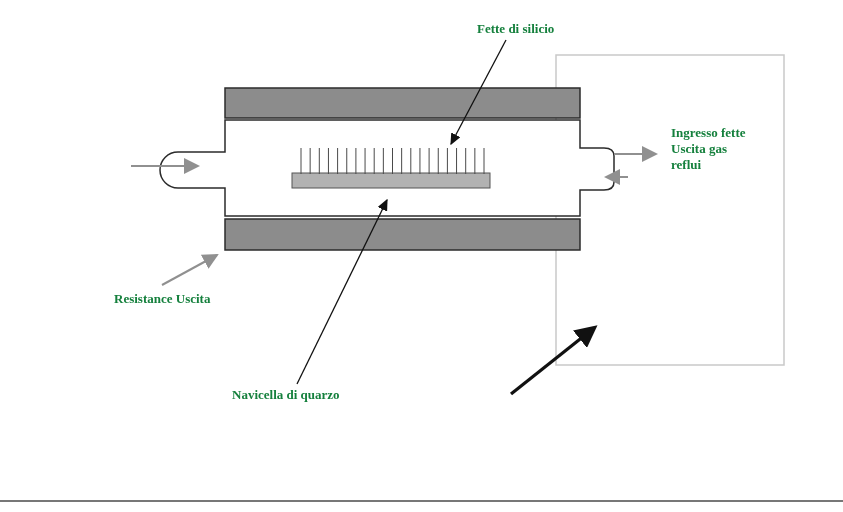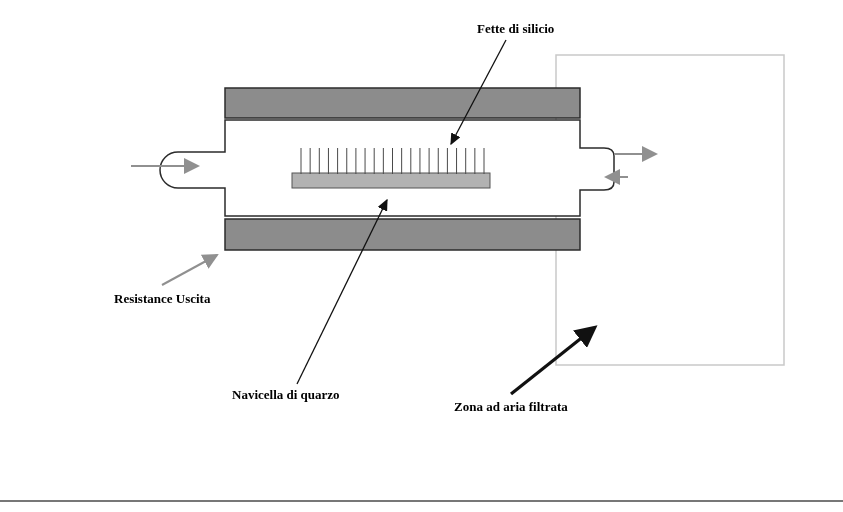--- a/index.html
+++ b/index.html
@@ -19,21 +19,21 @@
     position: absolute;
     left: 0;
     top: 0;
   }
   .lbl {
     position: absolute;
     font-family: "Liberation Serif", serif;
     font-weight: bold;
     font-size: 13px;
     line-height: 16px;
-    color: #000000;
+    color: #15803d;
     white-space: pre-line;
   }
 </style>
 </head>
 <body>
 
 <div id="stage">
 
   <svg width="843" height="512" viewBox="0 0 843 512">
     <defs>
@@ -89,20 +89,22 @@
     <line x1="506" y1="40" x2="451" y2="144" style="stroke: var(--black-arrow);" stroke-width="1.3" marker-end="url(#m-black)"></line>
     <line x1="297" y1="384" x2="387" y2="200" style="stroke: var(--black-arrow);" stroke-width="1.3" marker-end="url(#m-black)"></line>
     <line x1="511" y1="394" x2="594" y2="328" style="stroke: var(--black-arrow);" stroke-width="3.2" marker-end="url(#m-black-big)"></line>
 
     <line x1="0" y1="501" x2="843" y2="501" style="stroke: var(--bottom-line);" stroke-width="1.5"></line>
   </svg>
 
   <div class="lbl" style="left: 477px; top: 21px;">Fette di silicio</div>
 
 
+  <div class="lbl" style="left: 671px; top: 125px;">Ingresso fette
+Uscita gas
+reflui</div>
 
   <div class="lbl" style="left: 114px; top: 291px;">Resistance Uscita</div>
 
   <div class="lbl" style="left: 232px; top: 387px; text-align: center;">Navicella di quarzo</div>
 
-  <div class="lbl" style="left: 454px; top: 399px;">Zona ad aria filtrata</div>
 
 </div>
 
 </body></html>

